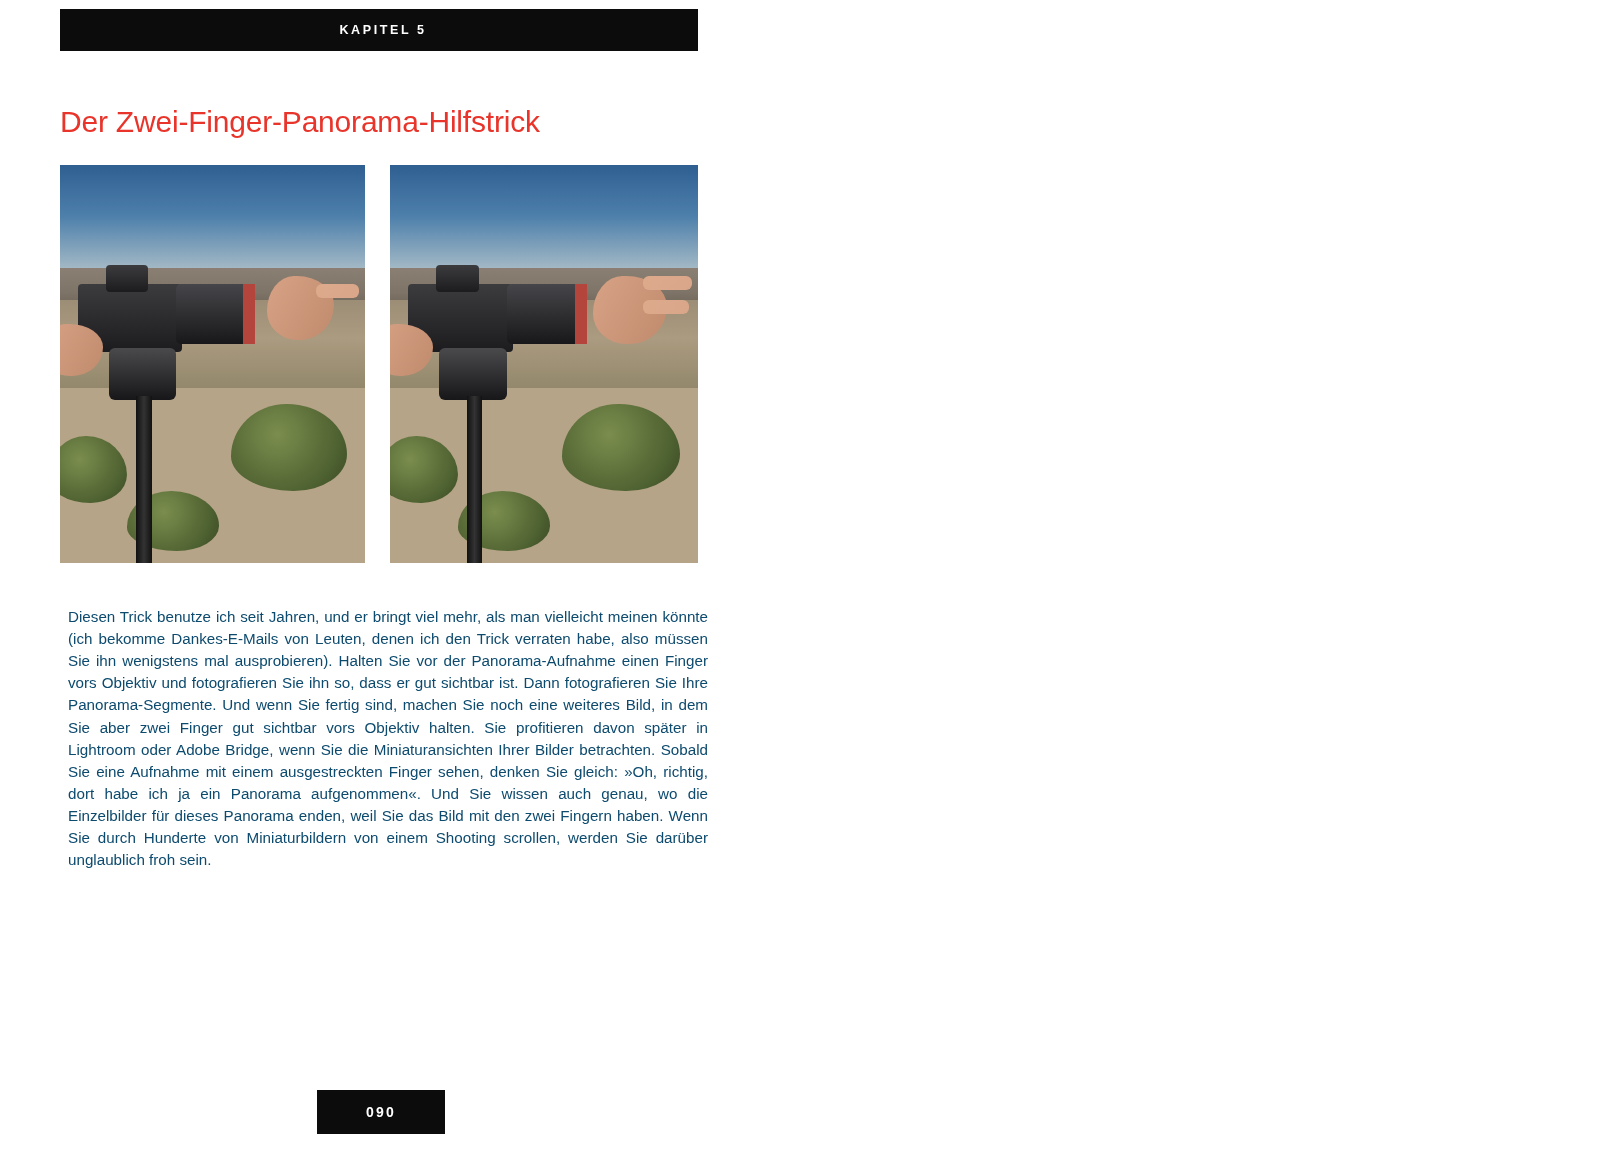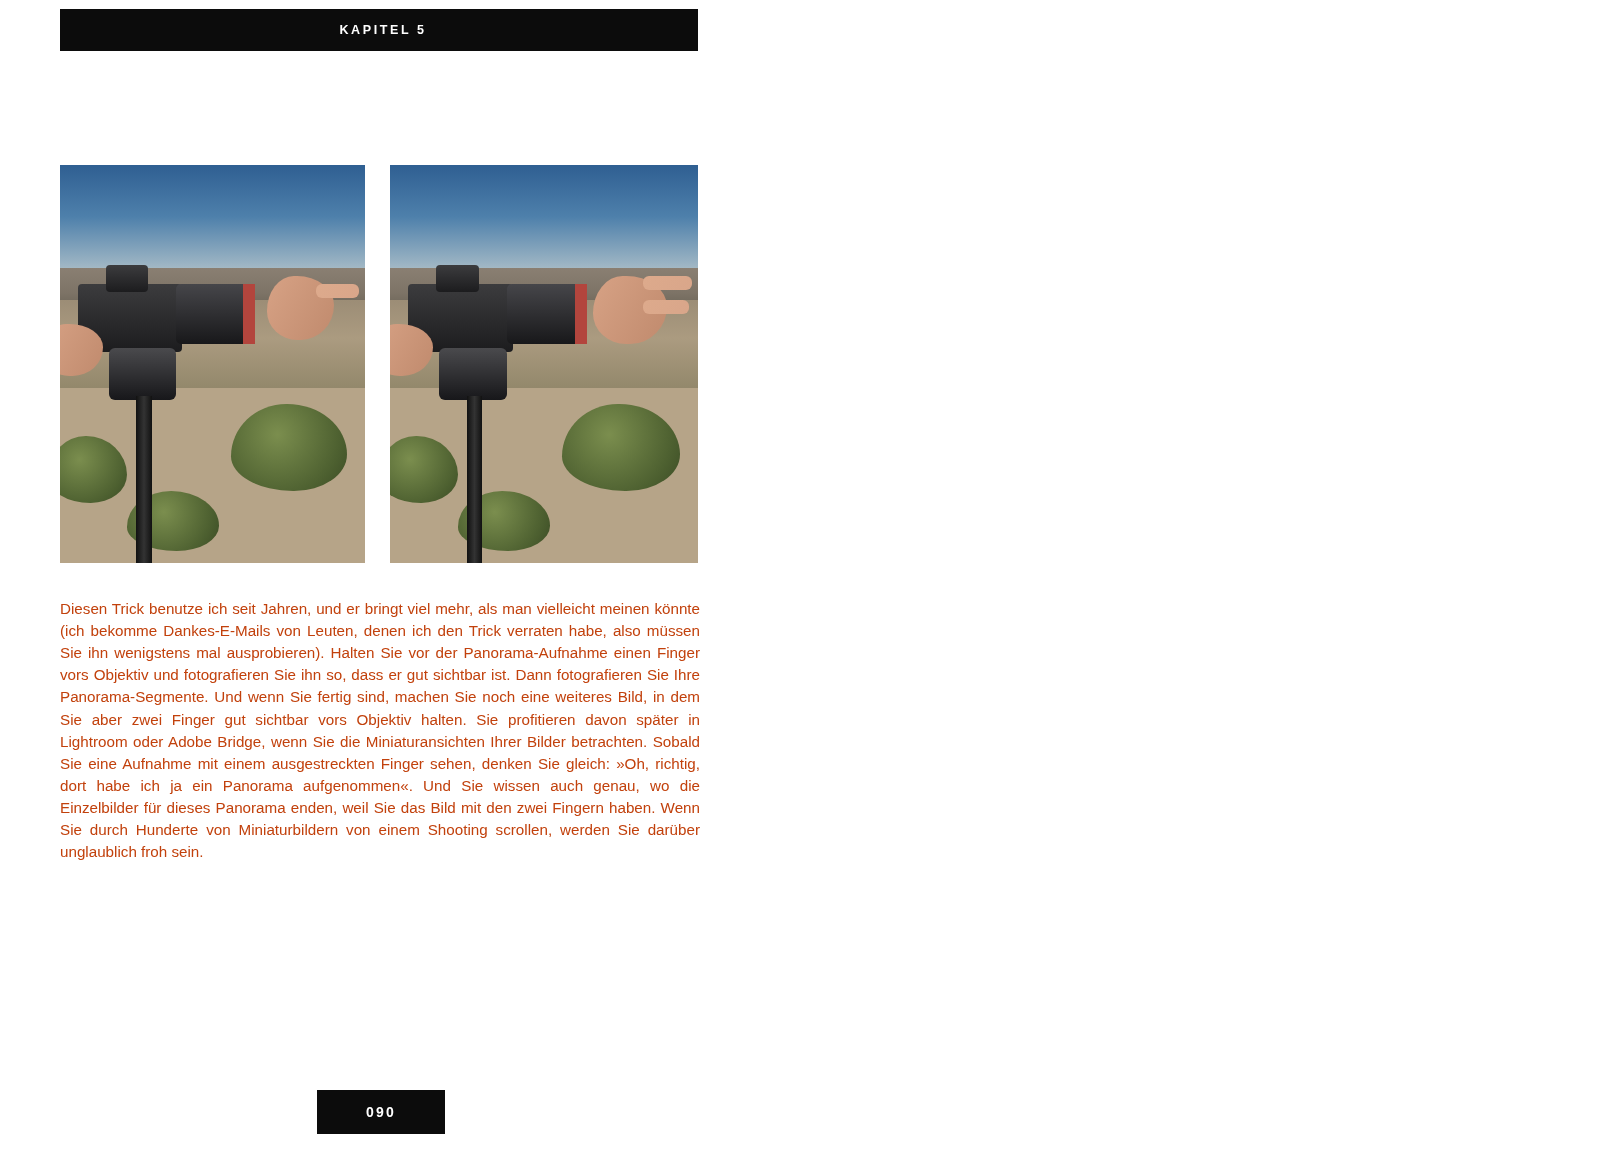--- a/index.html
+++ b/index.html
@@ -126,24 +126,24 @@
   .finger {
     position: absolute;
     background: linear-gradient(120deg,#ddaa8c,#c4907200);
     background-color: #d9a68a;
     border-radius: 6px;
   }
 
   
   .bodytext {
     position: absolute;
-    margin: 0;
+    margin: 8px;
     font-size: 15.2px;
     line-height: 1.455;
-    color: #c2410c;
+    color: #0c4a6e;
     text-align: justify;
     font-family: "Liberation Sans", sans-serif;
   }
   .page-left .bodytext { left: 60px; top: 598px; width: 640px; }
 
   
   .folio {
     position: absolute;
     height: 44px;
     background: #0c0c0c;
@@ -165,20 +165,21 @@
 <div class="spread">
 
   <div class="gutter"></div>
 
   <div class="page page-left">
 
     <div class="runhead">
       <span>KAPITEL 5</span>
     </div>
 
+    <h1 class="chapter-title">Der Zwei-Finger-Panorama-Hilfstrick</h1>
 
     <div class="photo photo-l1">
       <div class="sky"></div>
       <div class="hills"></div>
       <div class="plain"></div>
       <div class="ground"></div>
       <div class="bush" style="left:56%;top:60%;width:38%;height:22%;"></div>
       <div class="bush" style="left:-4%;top:68%;width:26%;height:17%;"></div>
       <div class="bush" style="left:22%;top:82%;width:30%;height:15%;"></div>
 

